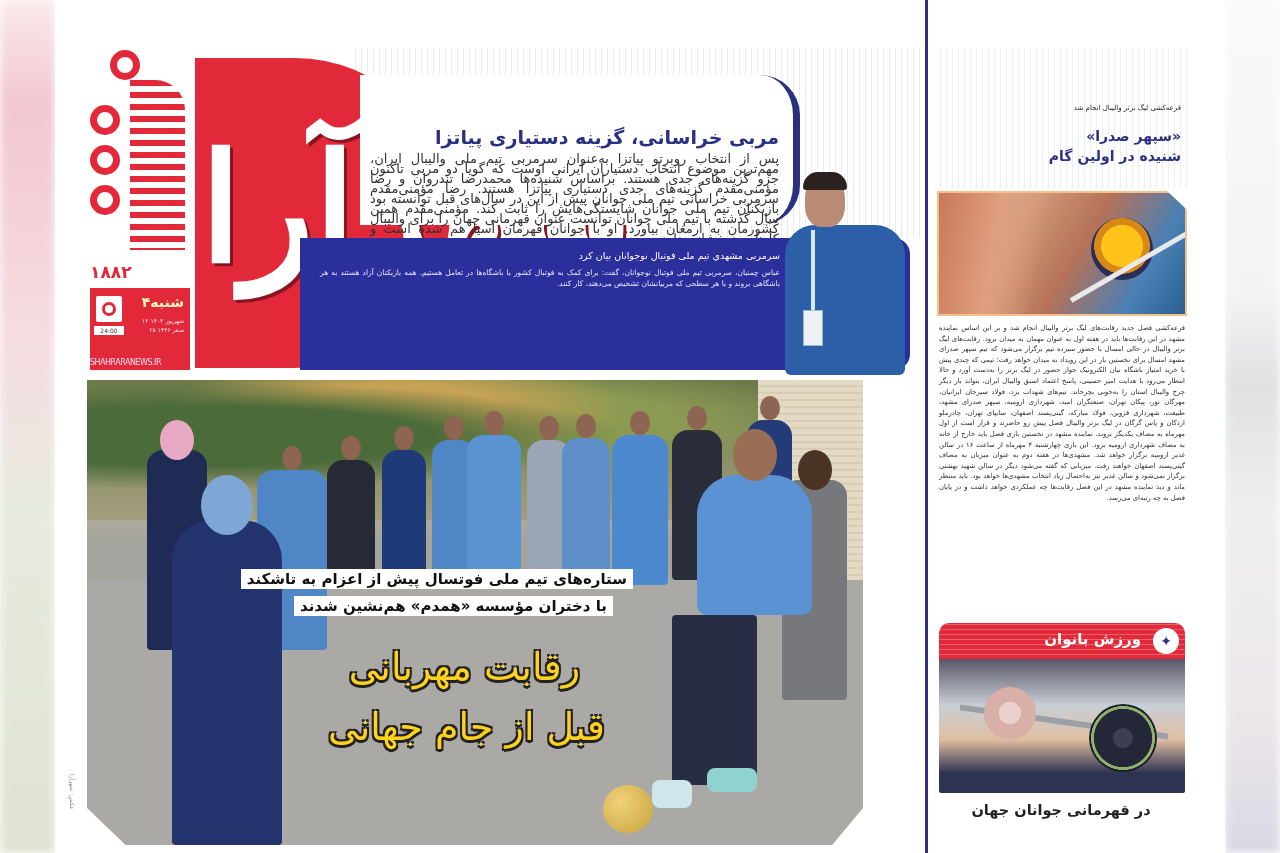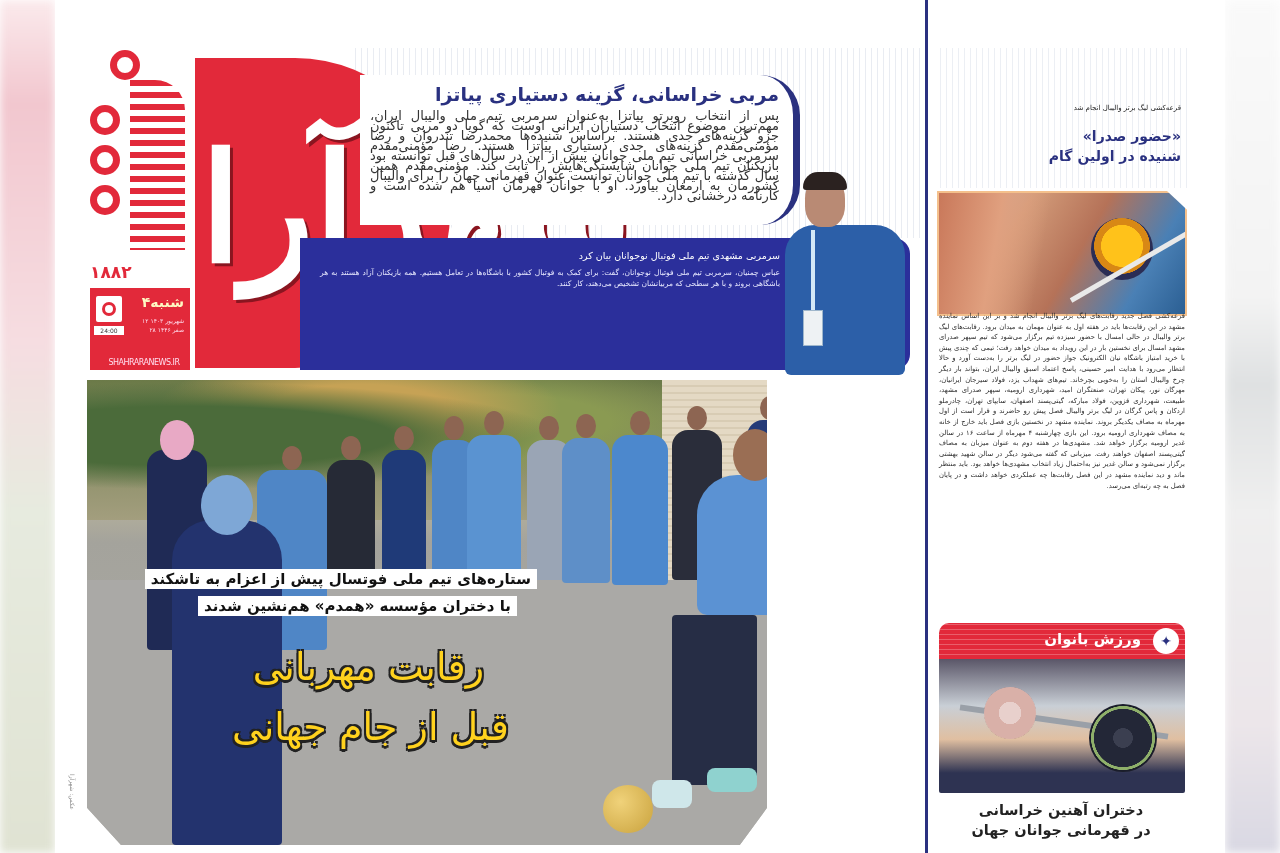--- a/index.html
+++ b/index.html
@@ -33,45 +33,45 @@
     background: repeating-linear-gradient(180deg, #e2293a 0 6px, #fff 6px 12px);
     border-radius: 0 30px 0 0; }
   .logo-number { position: absolute; left: 0; top: 222px; width: 105px; font-size: 17px; color: #e2293a;
     letter-spacing: 10px; text-align: left; font-weight: bold; direction: rtl; }
   .date-box { position: absolute; left: 0; top: 248px; width: 100px; height: 82px; background: #e2293a; }
   .date-box .qr { position: absolute; left: 6px; top: 8px; width: 26px; height: 26px; background: #fff; border-radius: 2px; }
   .date-box .qr::after { content: ""; position: absolute; left: 6px; top: 6px; width: 14px; height: 14px; border: 3px solid #e2293a; border-radius: 50%; box-sizing: border-box; }
   .date-box .qr-label { position: absolute; left: 4px; top: 38px; width: 30px; height: 9px; background: #fff; font-size: 6px; color: #333; text-align: center; line-height: 9px; }
   .date-box .weekday { position: absolute; right: 6px; top: 6px; color: #fef9c3; font-size: 14px; font-weight: bold; }
   .date-box .date-lines { position: absolute; right: 6px; top: 28px; color: #fde; font-size: 6px; line-height: 9px; text-align: right; }
-  .date-box .site { position: absolute; left: 0; bottom: 3px; width: 100%; text-align: center; color: #fde; font-size: 8px; direction: ltr; letter-spacing: -0.5px; padding-left: 8px; }
+  .date-box .site { position: absolute; left: 0; bottom: 3px; width: 100%; color: #fde; font-size: 8px; direction: ltr; letter-spacing: -0.5px; }
 
   
   .top-article { position: absolute; left: 360px; top: 75px; width: 440px; height: 150px;
     border-right: 7px solid #2a3180; border-radius: 0 40px 40px 0; background: #fff; padding: 8px 14px 0 10px; }
-  .top-article h2 { font-size: 19px; color: #2a3180; font-weight: bold; text-align: right; margin-bottom: 6px; }
+  .top-article h2 { font-size: 19px; color: #2a3180; font-weight: bold; text-align: right; margin-bottom: 6px; margin-top: 43px; }
   .top-article p { font-size: 13px; line-height: 10px; color: #333; text-align: justify; }
 
   
   .blue-band { position: absolute; left: 300px; top: 238px; width: 610px; height: 132px;
     background: #2b2f9b; border-radius: 0 16px 16px 0; padding: 12px 130px 0 20px; color: #fff; }
   .blue-band .kicker { font-size: 9.5px; color: #fff; text-align: right; margin-bottom: 6px; }
   .blue-band h3 { font-size: 17px; font-weight: bold; text-align: right; margin-bottom: 10px; }
   .blue-band p { font-size: 7.5px; line-height: 11px; color: #e8e9ff; text-align: justify; }
 
   
   .coach { position: absolute; left: 775px; top: 170px; width: 150px; height: 205px; }
   .coach .head { position: absolute; left: 30px; top: 5px; width: 40px; height: 52px; background: #b98a74; border-radius: 45% 45% 40% 40%; }
   .coach .hair { position: absolute; left: 28px; top: 2px; width: 44px; height: 18px; background: #2b2220; border-radius: 20px 20px 4px 4px; }
   .coach .body { position: absolute; left: 10px; top: 55px; width: 120px; height: 150px; background: #2c5fa8; border-radius: 30px 30px 6px 6px; }
   .coach .badge { position: absolute; left: 28px; top: 140px; width: 20px; height: 36px; background: #eef2f4; border: 1px solid #9fb7cc; }
   .coach .lanyard { position: absolute; left: 36px; top: 60px; width: 4px; height: 82px; background: #d4e8f6; }
 
   
-  .main-photo { position: absolute; left: 87px; top: 380px; width: 680px; height: 465px; overflow: hidden;
+  .main-photo { position: absolute; left: 87px; top: 380px; width: 776px; height: 465px; overflow: hidden;
     clip-path: polygon(0 0, 100% 0, 100% 92%, 96% 100%, 5% 100%, 0 92%);
     background: linear-gradient(180deg, #8b9b6c 0%, #b8b39a 25%, #a4a39c 35%, #b0aeaa 100%); }
   .photo-trees { position: absolute; left: 0; top: 0; width: 100%; height: 140px;
     background: radial-gradient(ellipse at 15% 40%, #4b6b3a 0 25%, transparent 45%),
                 radial-gradient(ellipse at 40% 20%, #c6a255 0 15%, transparent 35%),
                 radial-gradient(ellipse at 60% 30%, #8a9a52 0 20%, transparent 40%),
                 linear-gradient(180deg, #6b7a48, #a39e7e); }
   .photo-wall { position: absolute; right: 0; top: 0; width: 105px; height: 230px;
     background: repeating-linear-gradient(180deg, #e4d9c4 0 5px, #d8ccb4 5px 7px); }
   .photo-ground { position: absolute; left: 0; top: 200px; width: 100%; height: 265px; background: #aaa9a6; }
@@ -92,21 +92,21 @@
   .rc-stripe { position: absolute; left: 0; top: 0; width: 252px; height: 140px;
     background: repeating-linear-gradient(90deg, #ffffff 0 5px, #eceff4 5px 6px); }
   .rc-kicker { position: absolute; right: 6px; top: 56px; font-size: 7px; color: #222; text-align: center; white-space: nowrap; }
   .rc-title { position: absolute; right: 6px; top: 78px; font-size: 14px; color: #2a3180; font-weight: bold; text-align: right; line-height: 20px; white-space: nowrap; }
   .rc-image { position: absolute; left: 2px; top: 143px; width: 250px; height: 125px; overflow: hidden;
     clip-path: polygon(0 0, 92% 0, 100% 15%, 100% 100%, 0 100%);
     background: linear-gradient(120deg, #a8c2d6 0%, #d39c7a 30%, #b57258 55%, #4a80b5 80%, #2b5f93 100%);
     border: 2px solid #f4c08c; }
   .rc-ball { position: absolute; left: 152px; top: 25px; width: 62px; height: 62px; border-radius: 50%;
     background: radial-gradient(circle at 50% 45%, #ffc21a 0 45%, #d88815 46% 60%, #2a2d55 61%); }
-  .rc-body { position: absolute; left: 4px; top: 263px; width: 246px; font-size: 6.8px; line-height: 10.6px; color: #2d2d2d; text-align: justify; }
+  .rc-body { position: absolute; left: 4px; top: 275px; width: 246px; font-size: 6.8px; line-height: 10.6px; color: #2d2d2d; text-align: justify; }
 
   .rc-women { position: absolute; left: 4px; top: 575px; width: 246px; height: 170px; overflow: hidden; border-radius: 10px 10px 2px 2px; }
   .rc-women-head { position: absolute; left: 0; top: 0; width: 100%; height: 36px; background: #e2293a;
     background-image: repeating-linear-gradient(0deg, transparent 0 4px, rgba(255,255,255,0.25) 4px 5px); }
   .rc-women-label { position: absolute; right: 44px; top: 7px; color: #fff; font-weight: bold; font-size: 15px; }
   .rc-women-logo { position: absolute; right: 6px; top: 5px; width: 26px; height: 26px; border-radius: 50%; background: #fff; color: #2a3180; font-size: 14px; text-align: center; line-height: 26px; font-weight: bold; }
   .rc-women-photo { position: absolute; left: 0; top: 36px; width: 100%; height: 134px;
     background: linear-gradient(180deg, #5a5668 0%, #c9cfd6 35%, #e0bfa1 60%, #2e3352 85%); }
   .plate { position: absolute; border-radius: 50%; }
   .rc-bottom-title { position: absolute; right: 0; top: 752px; width: 252px; font-size: 14.5px; font-weight: bold; color: #222; text-align: center; line-height: 20px; }
@@ -222,37 +222,36 @@
   <div class="caption-yellow" style="right:258px; top:325px;">قبل از جام جهانی</div>
 </div>
 <div class="photo-credit">عکس: شهرآرا</div>
 
 <div class="col-divider"></div>
 
 <div class="right-col">
   <div class="rc-stripe"></div>
   <div class="rc-kicker">قرعه‌کشی لیگ برتر والیبال انجام شد</div>
   <div class="rc-title">
-    <div>«حضور صدرا»</div>
+    <div>«سپهر صدرا»</div>
     <div>شنیده در اولین گام</div>
   </div>
   <div class="rc-image">
     <div style="position:absolute; left:0; top:0; width:140px; height:125px; background:linear-gradient(100deg, #c9785a 0%, #e0a07f 40%, transparent 70%);"></div>
     <div class="rc-ball"></div>
     <div style="position:absolute; left:120px; top:60px; width:180px; height:5px; background:#e9e9e9; transform:rotate(-30deg);"></div>
   </div>
   <div class="rc-body">قرعه‌کشی فصل جدید رقابت‌های لیگ برتر والیبال انجام شد و بر این اساس نماینده مشهد در این رقابت‌ها باید در هفته اول به عنوان مهمان به میدان برود. رقابت‌های لیگ برتر والیبال در حالی امسال با حضور سیزده تیم برگزار می‌شود که تیم سپهر صدرای مشهد امسال برای نخستین بار در این رویداد به میدان خواهد رفت؛ تیمی که چندی پیش با خرید امتیاز باشگاه نیان الکترونیک جواز حضور در لیگ برتر را به‌دست آورد و حالا انتظار می‌رود با هدایت امیر حسینی، پاسخ اعتماد اسبق والیبال ایران، بتواند بار دیگر چرخ والیبال استان را به‌خوبی بچرخاند. تیم‌های شهداب یزد، فولاد سیرجان ایرانیان، مهرگان نور، پیکان تهران، صنعتگران امید، شهرداری ارومیه، سپهر صدرای مشهد، طبیعت، شهرداری قزوین، فولاد مبارکه، گیتی‌پسند اصفهان، سایپای تهران، چادرملو اردکان و پاس گرگان در لیگ برتر والیبال فصل پیش رو حاضرند و قرار است از اول مهرماه به مصاف یکدیگر بروند. نماینده مشهد در نخستین بازی فصل باید خارج از خانه به مصاف شهرداری ارومیه برود. این بازی چهارشنبه ۴ مهرماه از ساعت ۱۶ در سالن غدیر ارومیه برگزار خواهد شد. مشهدی‌ها در هفته دوم به عنوان میزبان به مصاف گیتی‌پسند اصفهان خواهند رفت. میزبانی که گفته می‌شود دیگر در سالن شهید بهشتی برگزار نمی‌شود و سالن غدیر نیز به‌احتمال زیاد انتخاب مشهدی‌ها خواهد بود. باید منتظر ماند و دید نماینده مشهد در این فصل رقابت‌ها چه عملکردی خواهد داشت و در پایان فصل به چه رتبه‌ای می‌رسد.</div>
 
   <div class="rc-women">
     <div class="rc-women-head"></div>
     <div class="rc-women-logo">✦</div>
     <div class="rc-women-label">ورزش بانوان</div>
     <div class="rc-women-photo">
       <div style="position:absolute; left:20px; top:60px; width:210px; height:6px; background:#9aa0a8; transform:rotate(8deg);"></div>
       <div class="plate" style="left:45px; top:28px; width:52px; height:52px; background:radial-gradient(circle, #e8d0cc 0 30%, #d9b0a8 31% 70%, #b78e86 71%);"></div>
       <div class="plate" style="left:150px; top:45px; width:68px; height:68px; background:radial-gradient(circle, #3b3f50 0 20%, #232737 21% 60%, #8fb06a 61% 66%, #1a1d2a 67%);"></div>
     </div>
   </div>
   <div class="rc-bottom-title">
-    <div>دختران آهنین خراسانی</div>
     <div>در قهرمانی جوانان جهان</div>
   </div>
 </div>
 
 </body></html>

